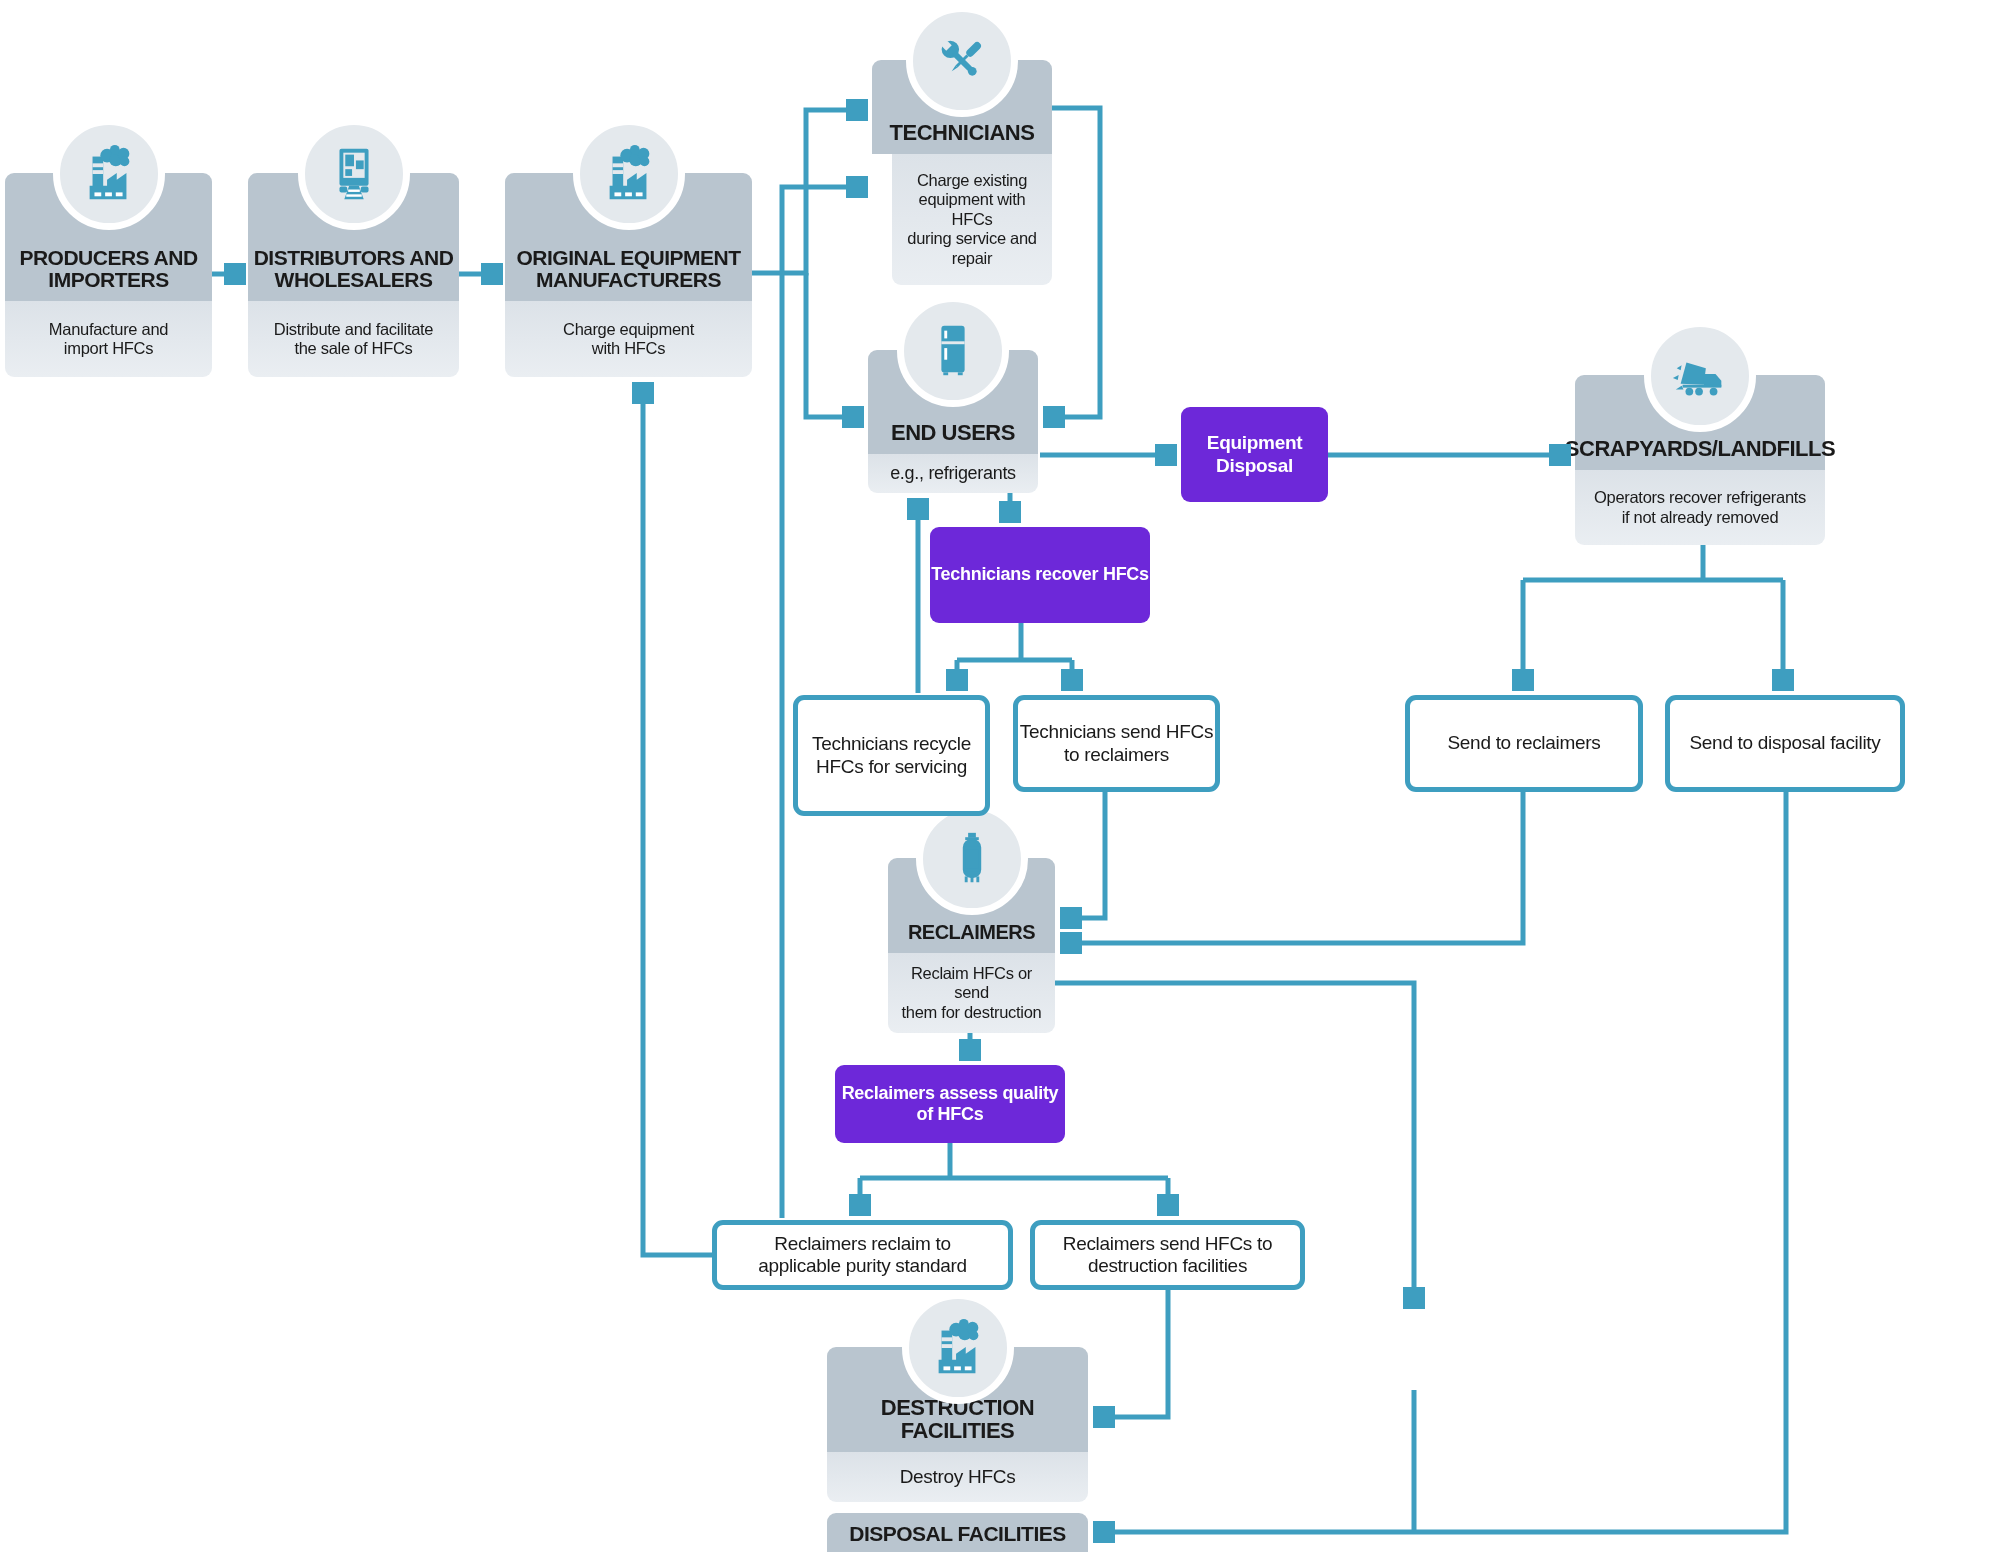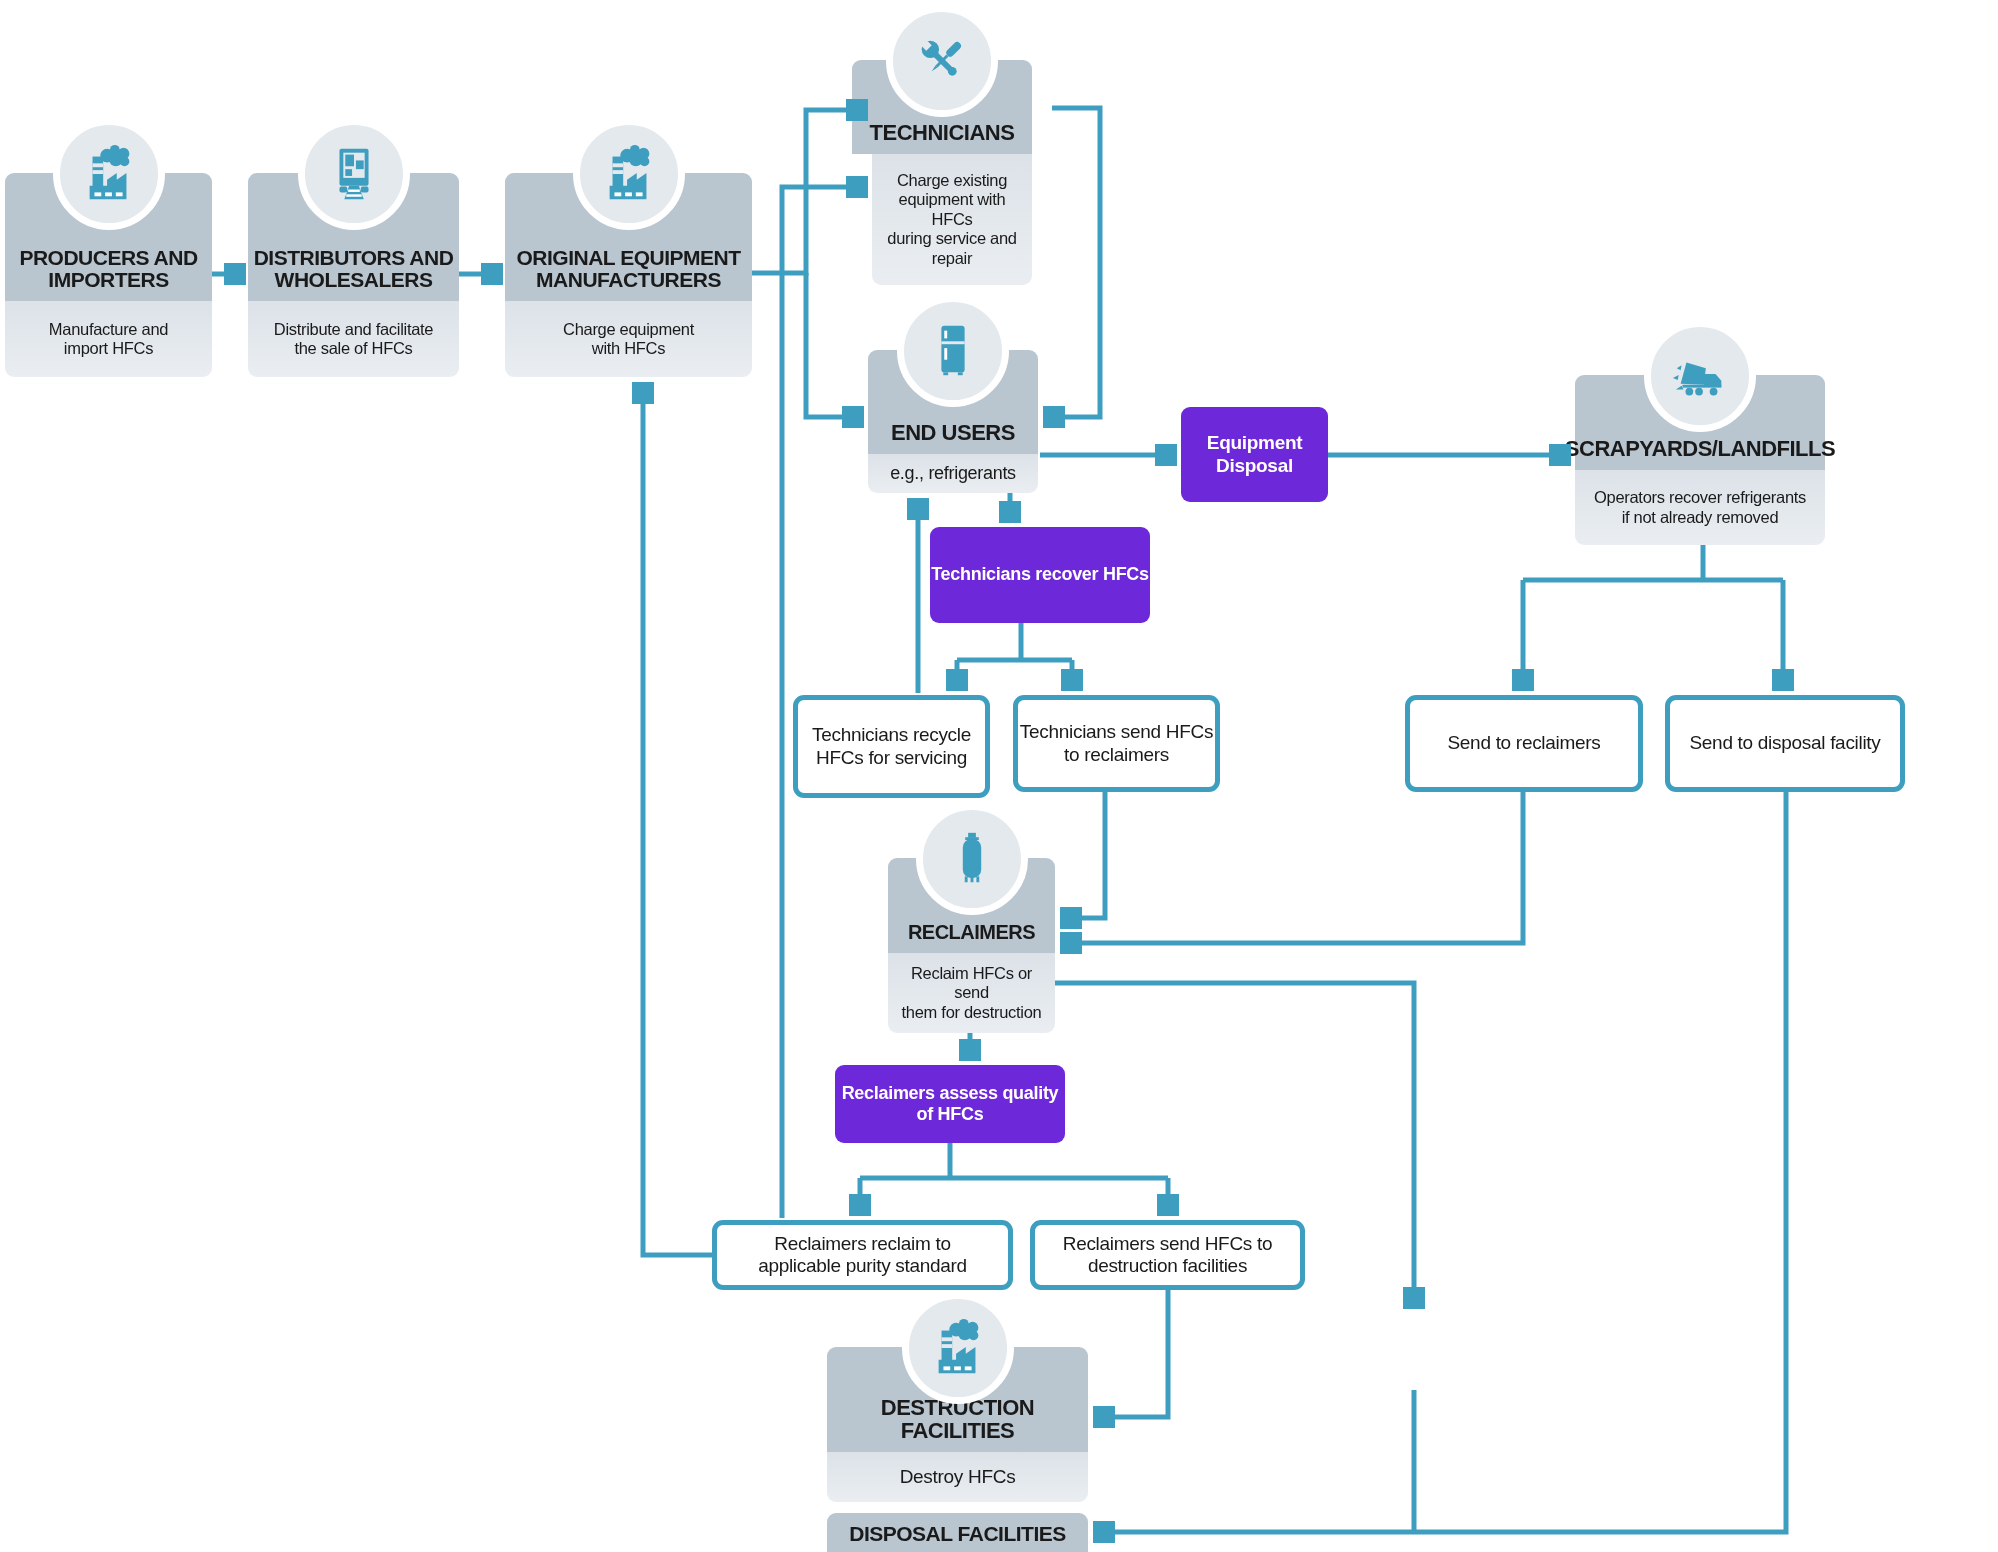--- a/index.html
+++ b/index.html
@@ -154,21 +154,21 @@
           <rect x="28" y="51" width="7" height="4" fill="#fff"></rect>
           <rect x="39" y="51" width="7" height="4" fill="#fff"></rect>
         </svg>
     </div>
     <div class="hd" style="height:128px;"><span>ORIGINAL EQUIPMENT
 MANUFACTURERS</span></div>
     <div class="bd" style="height:76px;">Charge equipment
 with HFCs</div>
   </div>
 
-  <div class="snode" style="left:852px;top:60px;width:180px;">
+  <div class="snode" style="left:872px;top:60px;width:180px;">
     <div class="circ">
       <svg viewBox="0 0 64 64">
           <g transform="rotate(45 32 32)">
             <rect x="28" y="6" width="8" height="18" rx="4"></rect>
             <rect x="30.5" y="24" width="3" height="16"></rect>
             <path d="M30.5 40 h3 l-1.5 7 z"></path>
           </g>
           <g transform="rotate(-45 32 32)">
             <circle cx="32" cy="15" r="9"></circle>
             <rect x="28" y="3" width="8" height="10" fill="#E4E9ED"></rect>
@@ -268,21 +268,21 @@
   <div class="dark" style="left:930px;top:527px;width:220px;height:96px;font-size:18px;">
     <span>Technicians recover HFCs</span>
   </div>
 
   <div class="dark" style="left:835px;top:1065px;width:230px;height:78px;font-size:18px;">
     <span>Reclaimers assess quality
 of HFCs</span>
   </div>
 
 
-  <div class="white" style="left:793px;top:695px;width:197px;height:103px;">
+  <div class="white" style="left:793px;top:695px;width:197px;height:121px;">
     <span>Technicians recycle
 HFCs for servicing</span>
   </div>
 
   <div class="white" style="left:1013px;top:695px;width:207px;height:97px;">
     <span>Technicians send HFCs
 to reclaimers</span>
   </div>
 
   <div class="white" style="left:1405px;top:695px;width:238px;height:97px;">

